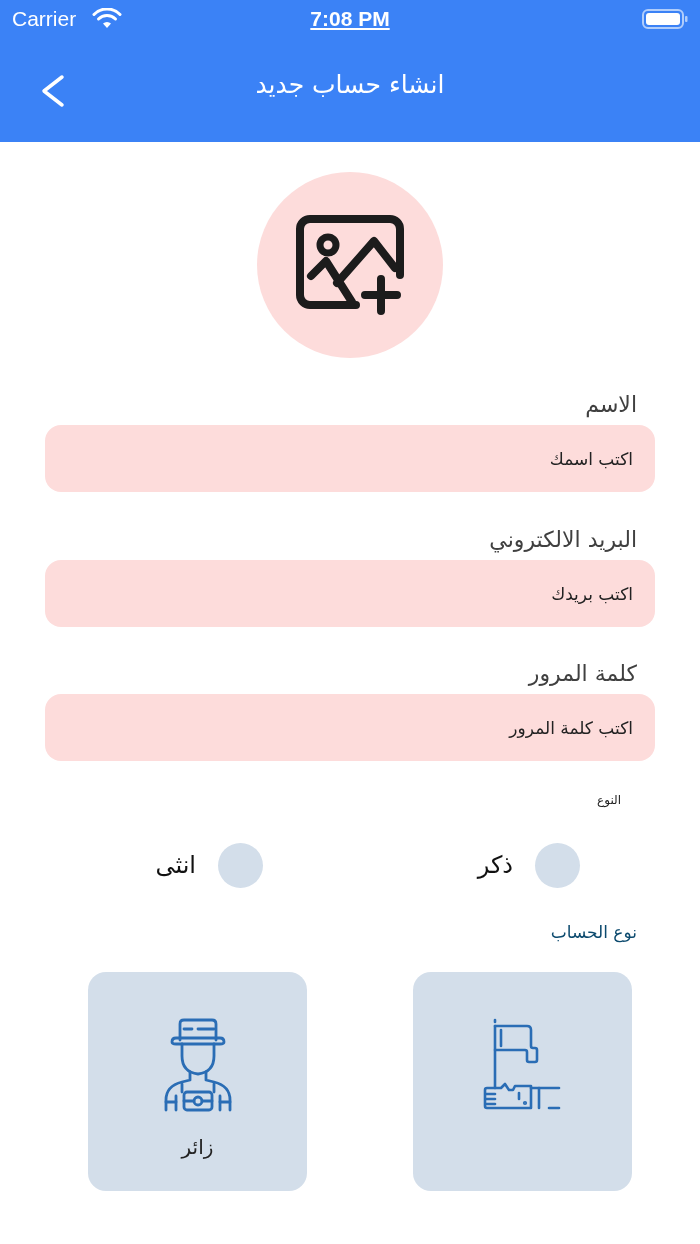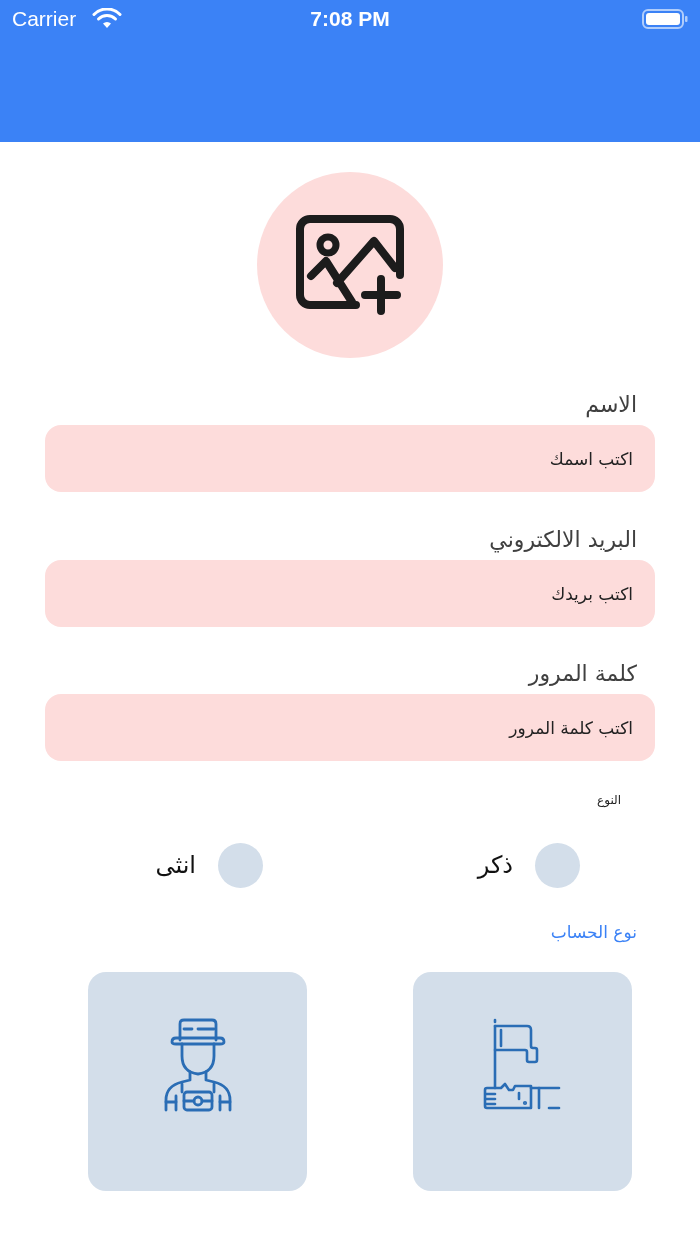--- a/index.html
+++ b/index.html
@@ -3,38 +3,38 @@
 <meta charset="utf-8">
 <style>
   * { box-sizing: border-box; margin: 0; padding: 0; }
   html, body { width: 700px; height: 1244px; background: #ffffff; overflow: hidden; }
   body { font-family: "DejaVu Sans", sans-serif; position: relative; }
 
   .header { position: absolute; left: 0; top: 0; width: 700px; height: 142px; background: #3b82f6; color: #fff; }
   .status-bar { position: absolute; top: 0; left: 0; width: 700px; height: 40px; }
   .carrier { position: absolute; left: 12px; top: 7px; font-family: "Liberation Sans", sans-serif; font-size: 21px; color: #fff; }
   .wifi { position: absolute; left: 92px; top: 8px; width: 30px; height: 22px; }
-  .clock { position: absolute; left: 0; right: 0; top: 7px; text-align: center; font-family: "Liberation Sans", sans-serif; font-size: 21px; font-weight: bold; color: #fff; }
+  .clock { position: absolute; left: 0; right: 0; top: 7px; text-align: center; font-family: "Liberation Sans", sans-serif; font-size: 21px; font-weight: bold; color: #fff; text-decoration: underline; }
   .battery { position: absolute; right: 12px; top: 9px; width: 46px; height: 20px; }
   .nav-bar { position: absolute; top: 58px; left: 0; width: 700px; height: 62px; }
   .back-btn { position: absolute; left: 30px; top: 10px; width: 46px; height: 46px; display: flex; align-items: center; justify-content: center; cursor: pointer; }
   .nav-title { position: absolute; left: 0; right: 0; top: 12px; text-align: center; font-size: 25px; color: #fff; direction: rtl; }
 
   .avatar-picker { position: absolute; left: 257px; top: 172px; width: 186px; height: 186px; border-radius: 50%; background: #fddcdb; display: flex; align-items: center; justify-content: center; cursor: pointer; }
 
   .field-label { position: absolute; right: 63px; font-size: 22px; color: #404040; direction: rtl; text-align: right; }
   .field-input { position: absolute; left: 45px; width: 610px; height: 67px; border-radius: 16px; background: #fddcdb; border: none; padding: 0 22px; direction: rtl; text-align: right; font-size: 17px; color: #222; font-family: "DejaVu Sans", sans-serif; outline: none; }
   .field-input::placeholder { color: #222; }
 
   .radio-group-label { position: absolute; right: 79px; top: 793px; font-size: 12px; color: #222; direction: rtl; }
   .radio-option { position: absolute; top: 842px; height: 46px; display: flex; align-items: center; gap: 22px; direction: rtl; cursor: pointer; }
   .radio-circle { width: 45px; height: 45px; border-radius: 50%; background: #d3deea; }
   .radio-text { font-size: 24px; font-weight: normal; color: #111; }
 
-  .account-label { position: absolute; right: 63px; top: 922px; font-size: 17px; color: #3b82f6; direction: rtl; }
+  .account-label { position: absolute; right: 63px; top: 922px; font-size: 17px; color: #0c4a6e; direction: rtl; }
   .account-card { position: absolute; top: 972px; width: 219px; height: 219px; border-radius: 18px; background: #d3deea; cursor: pointer; }
   .account-card .icon-wrap { position: absolute; left: 0; right: 0; top: 44px; height: 96px; display: flex; justify-content: center; }
   .account-card .card-text { position: absolute; left: 0; right: 0; top: 163px; text-align: center; font-size: 20px; color: #222; direction: rtl; }
 </style>
 </head>
 <body>
 
 <div class="header">
   <div class="status-bar">
     <span class="carrier">Carrier</span>
@@ -42,20 +42,28 @@
       <path d="M15 20 L11 15.5 A6 6 0 0 1 19 15.5 Z" fill="#fff"></path>
       <path d="M6.5 11 A12 12 0 0 1 23.5 11" stroke="#fff" stroke-width="3" fill="none" stroke-linecap="round"></path>
       <path d="M2 6.5 A18 18 0 0 1 28 6.5" stroke="#fff" stroke-width="3" fill="none" stroke-linecap="round"></path>
     </svg>
     <span class="clock">7:08 PM</span>
     <svg class="battery" viewBox="0 0 46 20">
       <rect x="1" y="1" width="40" height="18" rx="5" fill="none" stroke="#fff" stroke-opacity="0.6" stroke-width="2"></rect>
       <rect x="4" y="4" width="34" height="12" rx="3" fill="#fff"></rect>
       <rect x="43" y="7" width="2.5" height="6" rx="1" fill="#fff" fill-opacity="0.6"></rect>
     </svg>
+  </div>
+  <div class="nav-bar">
+    <div class="back-btn">
+      <svg width="30" height="34" viewBox="0 0 30 34">
+        <path d="M24 3 L6 17 L24 31" stroke="#fff" stroke-width="3.5" fill="none" stroke-linecap="round" stroke-linejoin="round"></path>
+      </svg>
+    </div>
+    <div class="nav-title">انشاء حساب جديد</div>
   </div>
 </div>
 
 <div class="avatar-picker">
   <svg width="112" height="104" viewBox="0 0 112 104">
     <path d="M62 92 H16 A10 10 0 0 1 6 82 V16 A10 10 0 0 1 16 6 H96 A10 10 0 0 1 106 16 V62" stroke="#1c1c1c" stroke-width="8" fill="none" stroke-linecap="round" stroke-linejoin="round"></path>
     <circle cx="34" cy="32" r="8" stroke="#1c1c1c" stroke-width="7" fill="none"></circle>
     <path d="M17 63 L32 48 L58 89" stroke="#1c1c1c" stroke-width="8" fill="none" stroke-linecap="round" stroke-linejoin="round"></path>
     <path d="M43 70 L80 28 L101 55" stroke="#1c1c1c" stroke-width="8" fill="none" stroke-linecap="round" stroke-linejoin="round"></path>
     <path d="M87 66 V98 M71 82 H103" stroke="#1c1c1c" stroke-width="8" fill="none" stroke-linecap="round"></path>
@@ -122,13 +130,14 @@
         <circle cx="40" cy="85" r="4"></circle>
         <line x1="26" y1="85" x2="36" y2="85"></line>
         <line x1="44" y1="85" x2="54" y2="85"></line>
         <line x1="8" y1="86" x2="18" y2="86"></line>
         <line x1="62" y1="86" x2="72" y2="86"></line>
         <line x1="18" y1="80" x2="18" y2="94"></line>
         <line x1="62" y1="80" x2="62" y2="94"></line>
       </g>
     </svg>
   </div>
+  <div class="card-text">زائر</div>
 </div>
 
 </body></html>

